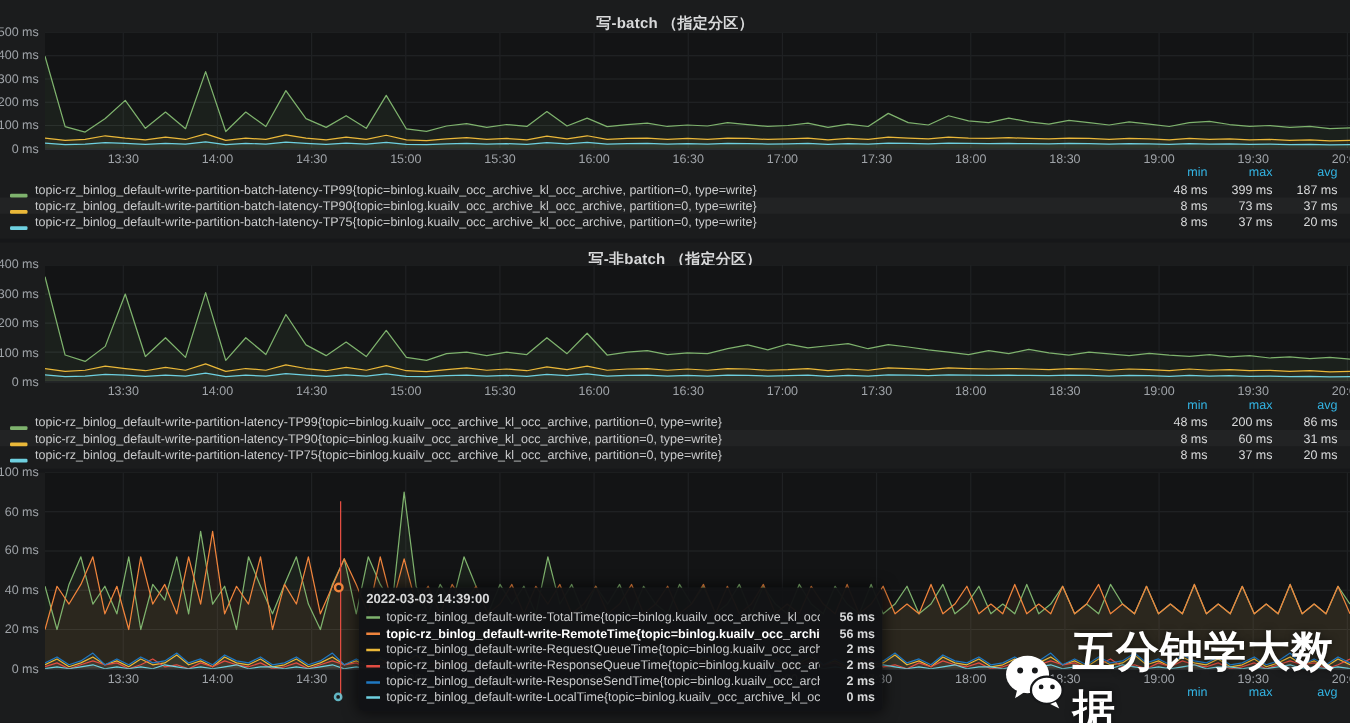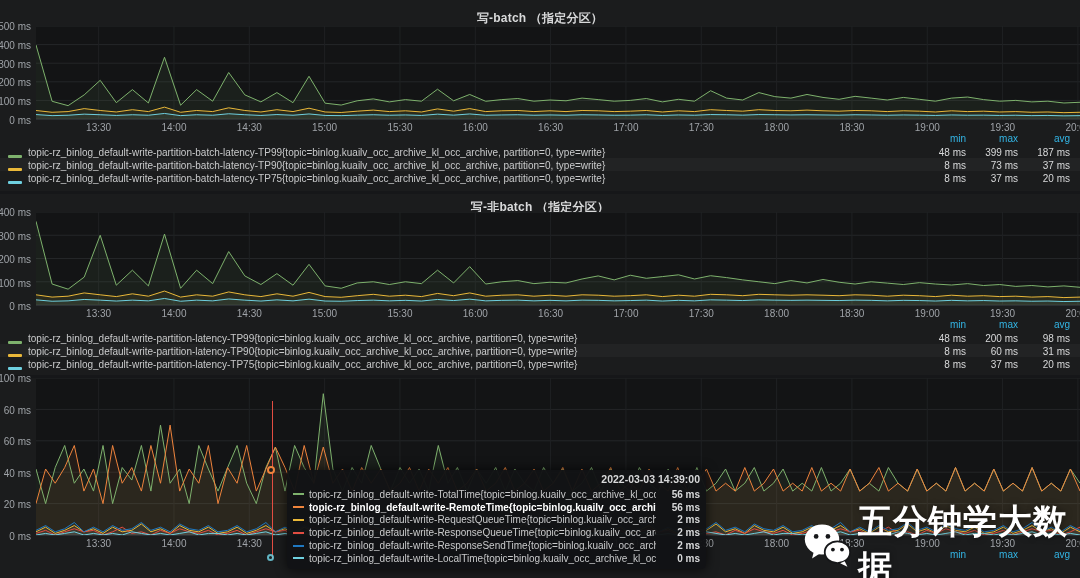--- a/index.html
+++ b/index.html
@@ -26,21 +26,21 @@
   .legend-header .spacer { flex:1; }
   .legend-row { display:flex; align-items:flex-end; height:13px; font-size:10px; color:#c9cacb; cursor:pointer; }
   .legend-row:nth-child(odd) { background:rgba(255,255,255,0.03); }
   .legend-dash { width:14px; height:3px; border-radius:1px; margin:0 6px 0 8px; flex:0 0 14px; }
   .legend-label { flex:1; white-space:nowrap; overflow:hidden; text-overflow:ellipsis; }
   .stat-col { width:52px; flex:0 0 52px; text-align:right; padding-right:10px; }
   .stat-val { width:52px; flex:0 0 52px; text-align:right; padding-right:10px; color:#d8d9da; }
   #tooltip { position:absolute; left:287px; top:470px; width:419px; z-index:30;
              background:rgba(18,19,21,0.97); border-radius:4px; padding:3px 6px 4px 6px;
              box-shadow:0 0 12px rgba(0,0,0,0.7); pointer-events:none; }
-  #tooltip .tt-time { text-align:right; color:#d8d9da; font-size:10.5px; font-weight:bold; height:15px; }
+  #tooltip .tt-time { text-align:left; color:#d8d9da; font-size:10.5px; font-weight:bold; height:15px; }
   .tt-row { display:flex; align-items:center; height:12.8px; font-size:10px; color:#c9cacb; }
   .tt-row.bold { font-weight:bold; color:#ffffff; }
   .tt-dash { width:11px; height:2px; margin-right:5px; flex:0 0 11px; }
   .tt-label { flex:1; white-space:nowrap; overflow:hidden; }
   .tt-val { flex:0 0 44px; text-align:right; font-weight:bold; color:#d8d9da; }
   #crosshair { position:absolute; width:1px; background:rgba(226,77,66,0.85); z-index:10; }
   #hoverpoint { position:absolute; width:8px; height:8px; border-radius:50%; border:2px solid #EF843C;
                 background:#1b1c1d; z-index:11; }
   #axispoint  { position:absolute; width:7px; height:7px; border-radius:50%; border:2px solid #6ED0E0;
                 background:#1b1c1d; opacity:.85; z-index:11; }
@@ -201,21 +201,21 @@
         <span class="spacer"></span>
         <span class="stat-col">min</span>
         <span class="stat-col">max</span>
         <span class="stat-col">avg</span>
       </div>
       <div class="legend-row">
         <span class="legend-dash" style="background: rgb(126, 178, 109);"></span>
         <span class="legend-label">topic-rz_binlog_default-write-partition-latency-TP99{topic=binlog.kuailv_occ_archive_kl_occ_archive, partition=0, type=write}</span>
         <span class="stat-val">48 ms</span>
         <span class="stat-val">200 ms</span>
-        <span class="stat-val">98 ms</span>
+        <span class="stat-val">86 ms</span>
       </div>
       <div class="legend-row">
         <span class="legend-dash" style="background: rgb(234, 184, 57);"></span>
         <span class="legend-label">topic-rz_binlog_default-write-partition-latency-TP90{topic=binlog.kuailv_occ_archive_kl_occ_archive, partition=0, type=write}</span>
         <span class="stat-val">8 ms</span>
         <span class="stat-val">60 ms</span>
         <span class="stat-val">31 ms</span>
       </div>
       <div class="legend-row">
         <span class="legend-dash" style="background: rgb(110, 208, 224);"></span>

